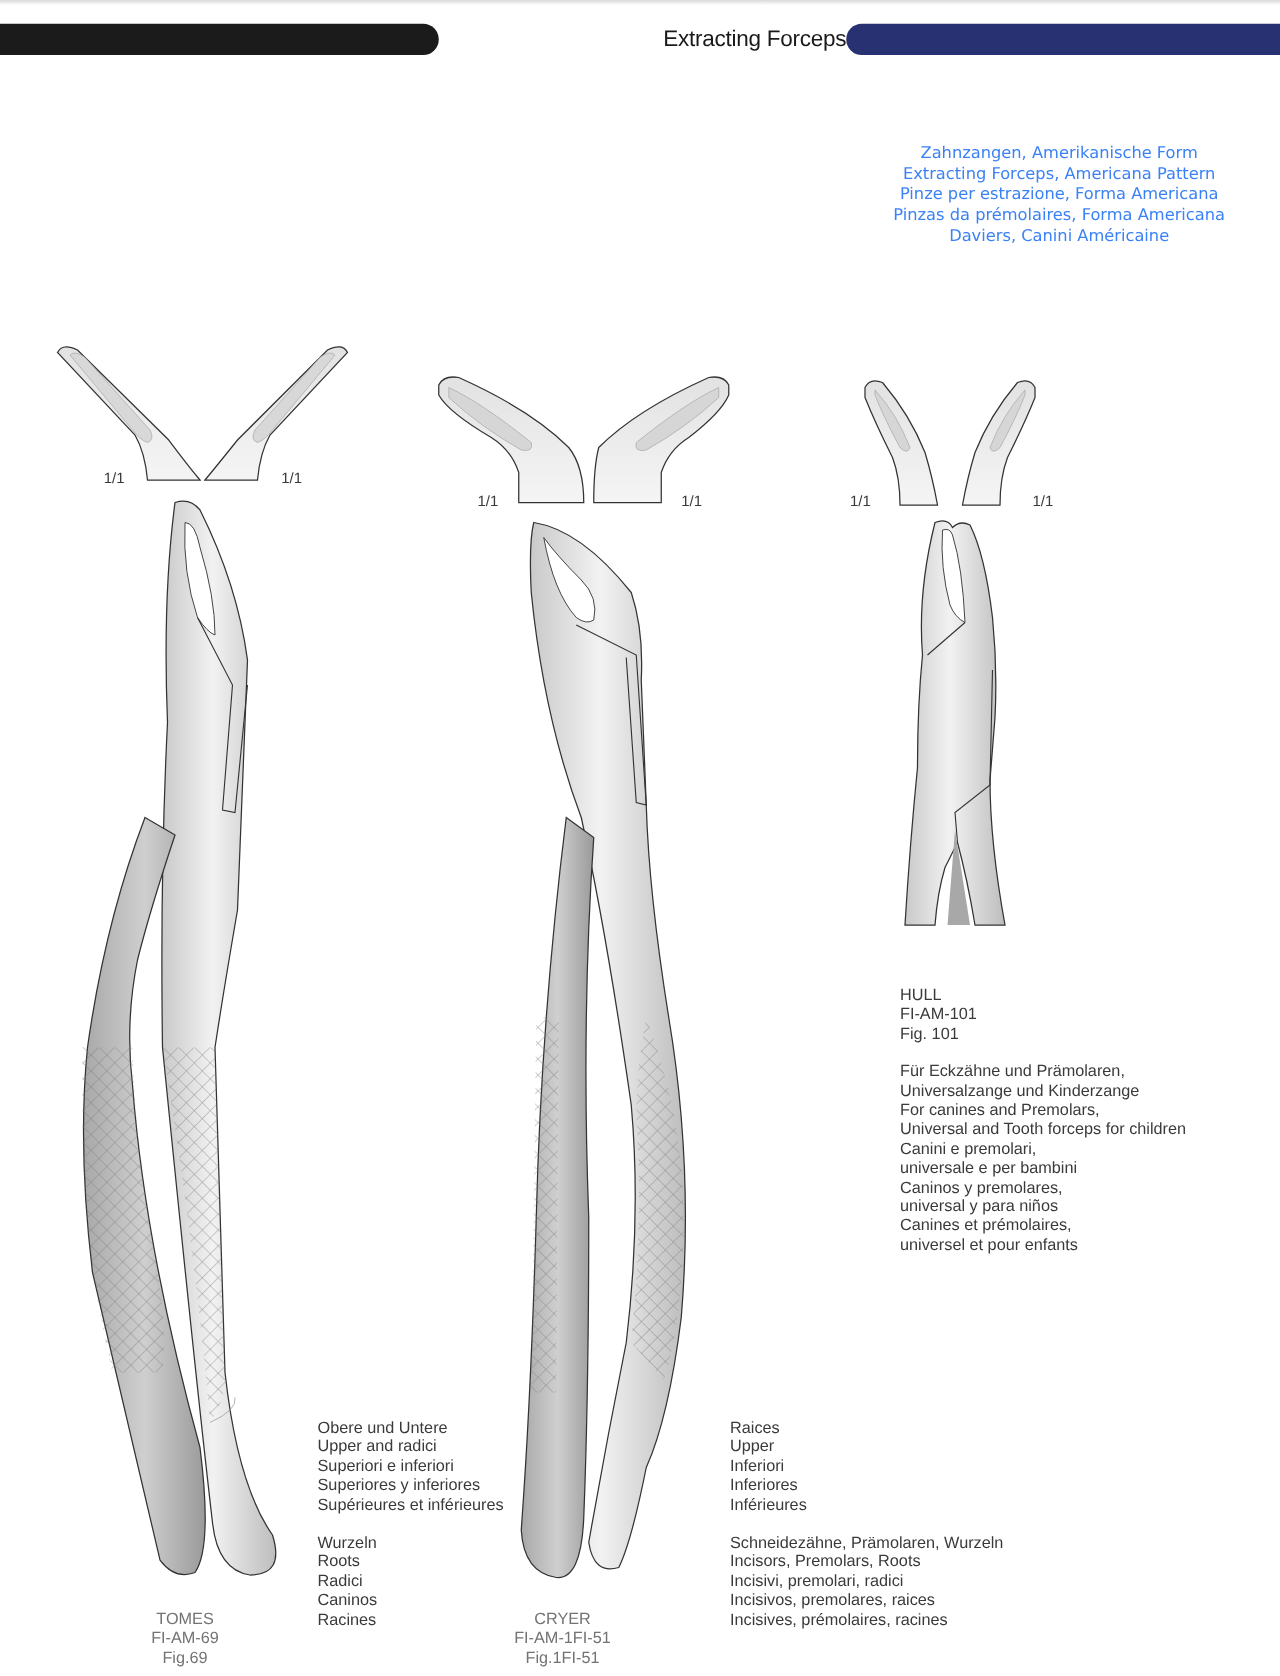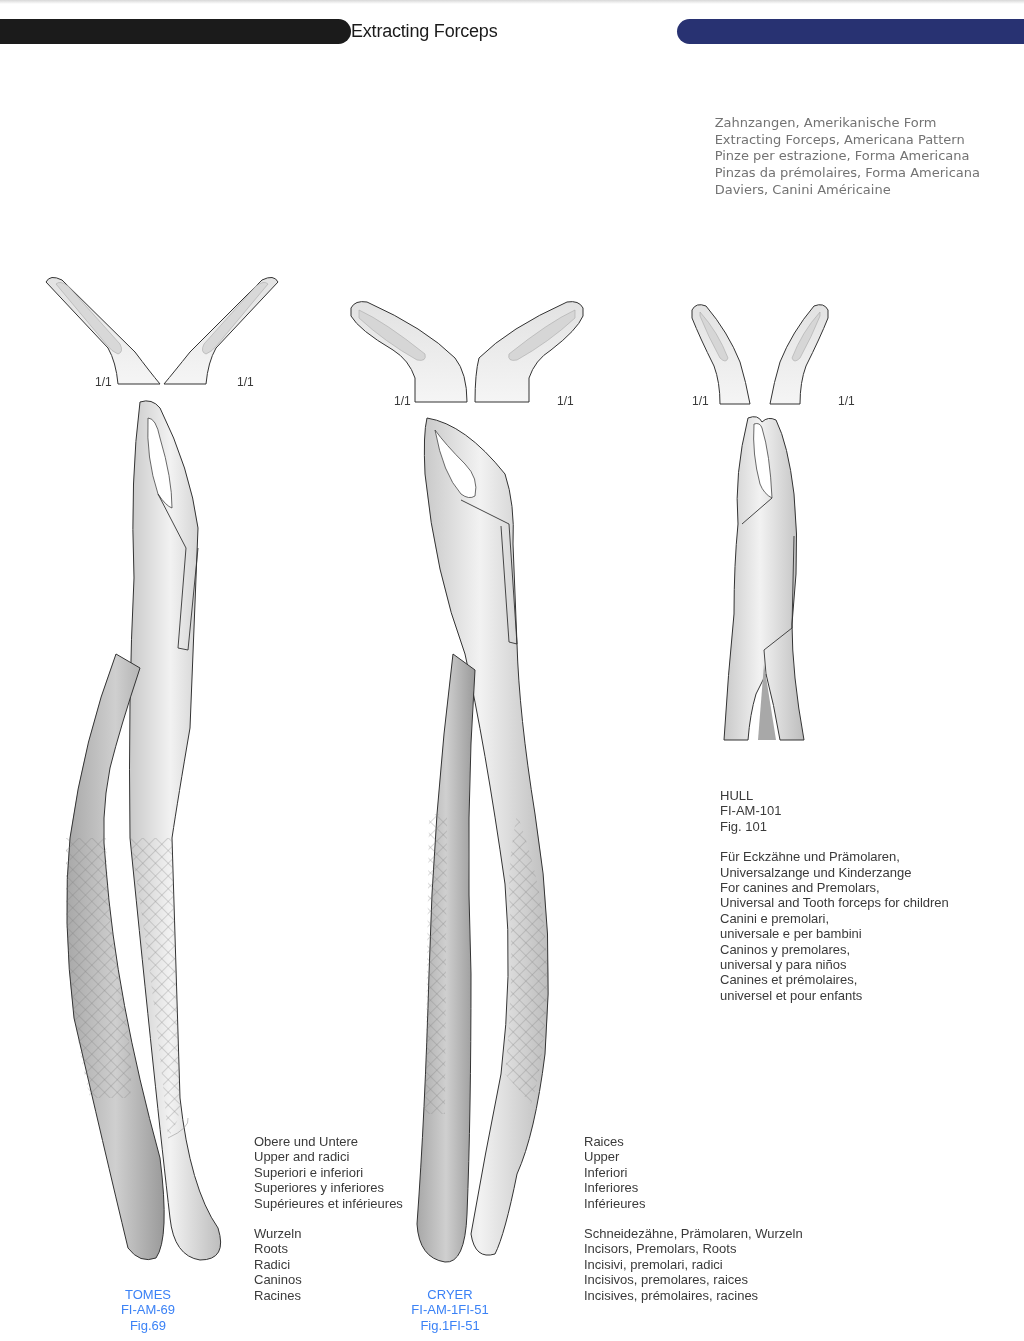--- a/index.html
+++ b/index.html
@@ -5,28 +5,28 @@
   html, body { margin: 0; padding: 0; background: #ffffff; }
   body { width: 1024px; height: 1341px; position: relative; overflow: hidden;
          font-family: "Liberation Sans", sans-serif; color: #3a3a3a; }
   .topshade { position: absolute; left: 0; top: 0; width: 1024px; height: 4px;
               background: linear-gradient(#d8d8d8, #ffffff); }
   .bar-left { position: absolute; left: 0; top: 19px; width: 351px; height: 25px;
               background: #1b1b1b; border-radius: 0 13px 13px 0; }
   .bar-right { position: absolute; left: 677px; top: 19px; width: 347px; height: 25px;
                background: #283272; border-radius: 13px 0 0 13px; }
   .page-title { position: absolute; left: 351px; width: 326px; top: 19px; line-height: 25px;
-                text-align: left; font-size: 18px; color: #1a1a1a; letter-spacing: -0.2px; }
-  .subtitle { position: absolute; right: 44px; top: 115px; text-align: left;
-              font-family: "DejaVu Sans", sans-serif; font-size: 13px; line-height: 16.7px; color: #737373; }
+                text-align: right; font-size: 18px; color: #1a1a1a; letter-spacing: -0.2px; }
+  .subtitle { position: absolute; right: 44px; top: 115px; text-align: center;
+              font-family: "DejaVu Sans", sans-serif; font-size: 13px; line-height: 16.7px; color: #3b82f6; }
   .subtitle div { white-space: nowrap; }
-  .scale { position: absolute; font-size: 12px; color: #3a3a3a; margin-left: 12px; }
+  .scale { position: absolute; font-size: 12px; color: #3a3a3a; }
   .txt { position: absolute; font-size: 13px; line-height: 15.4px; color: #3a3a3a; white-space: nowrap; margin-top: 36px; }
   .txt .gap { height: 15px; }
-  .caption { position: absolute; text-align: center; font-size: 13px; line-height: 15.4px; color: #3b82f6; width: 140px; }
+  .caption { position: absolute; text-align: center; font-size: 13px; line-height: 15.4px; color: #737373; width: 140px; }
   svg { position: absolute; overflow: visible; }
 </style>
 </head>
 <body>
 
 <div class="topshade"></div>
 <div class="bar-left"></div>
 <div class="page-title">Extracting Forceps</div>
 <div class="bar-right"></div>
 

